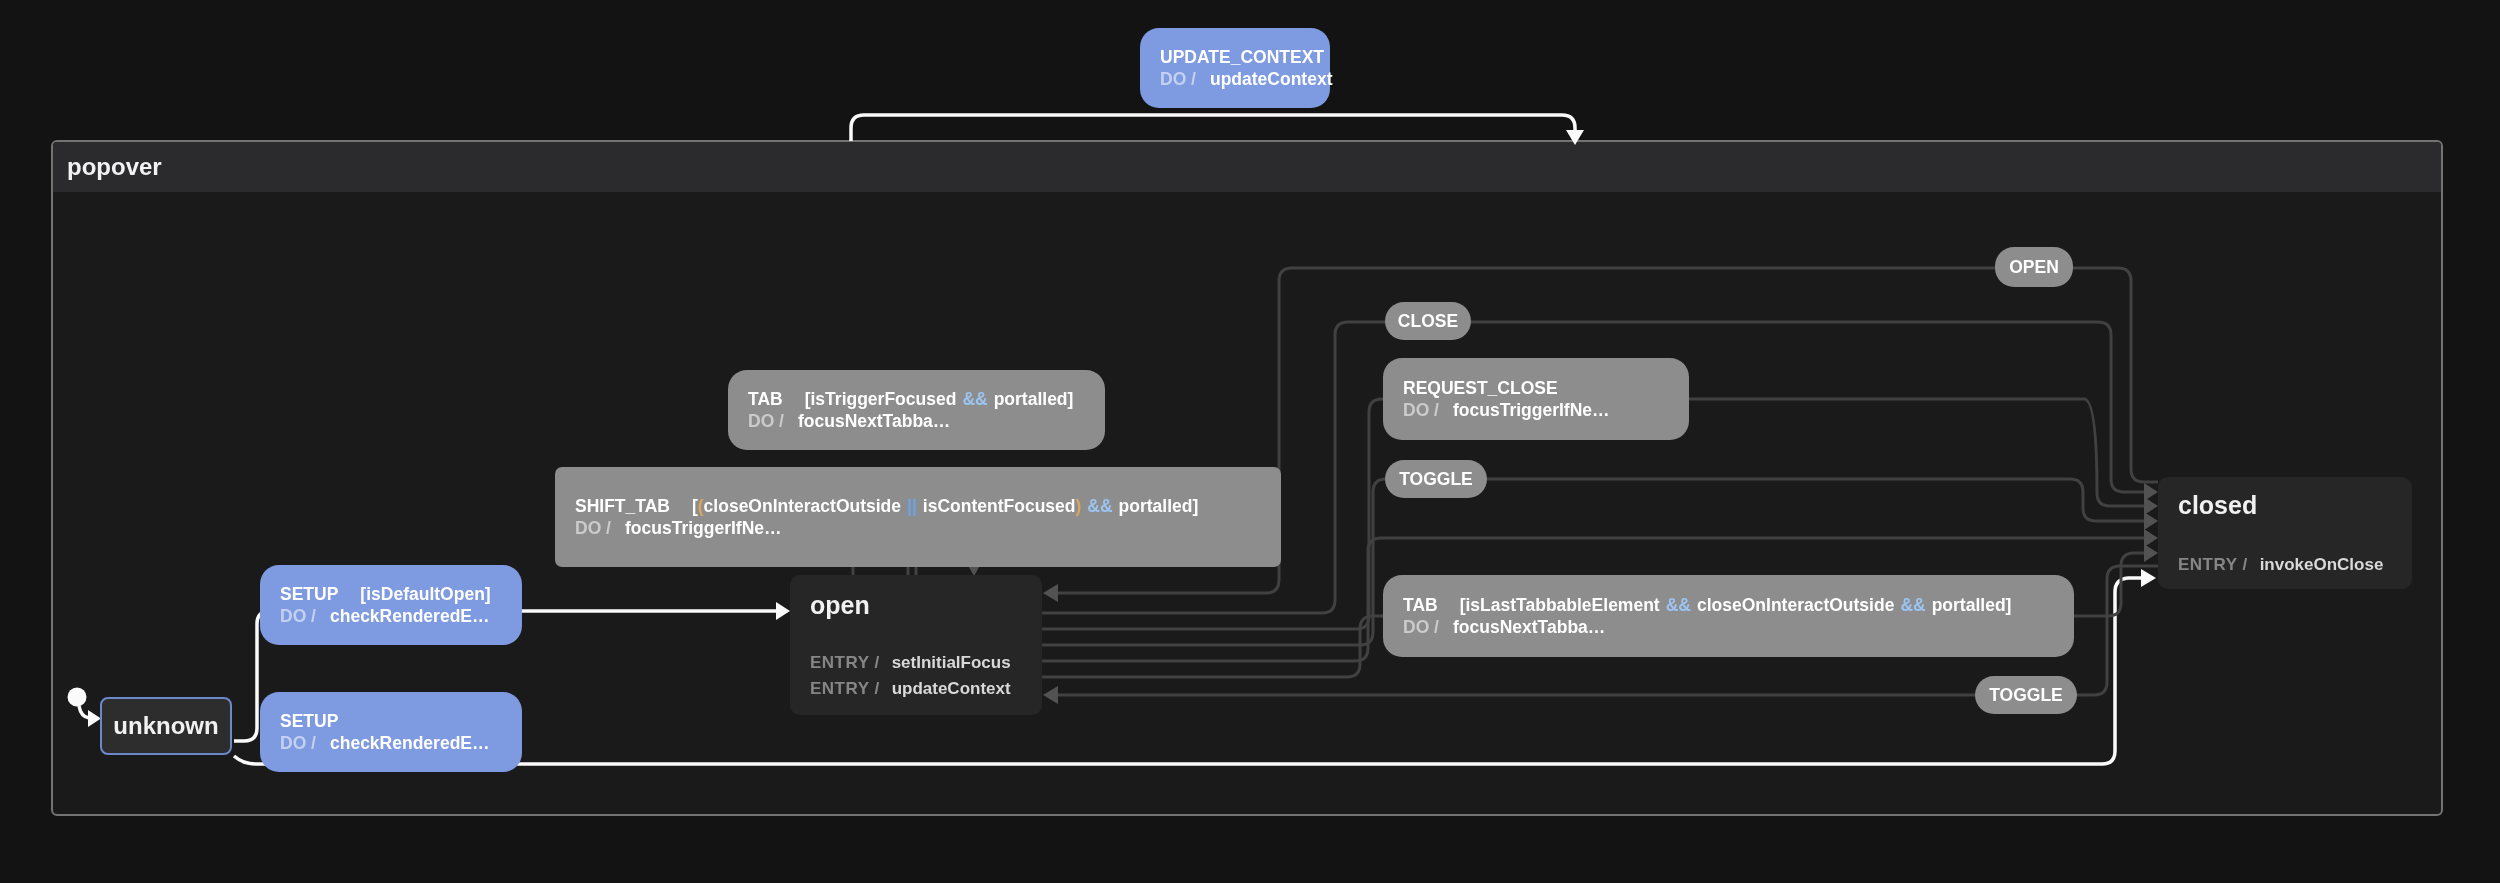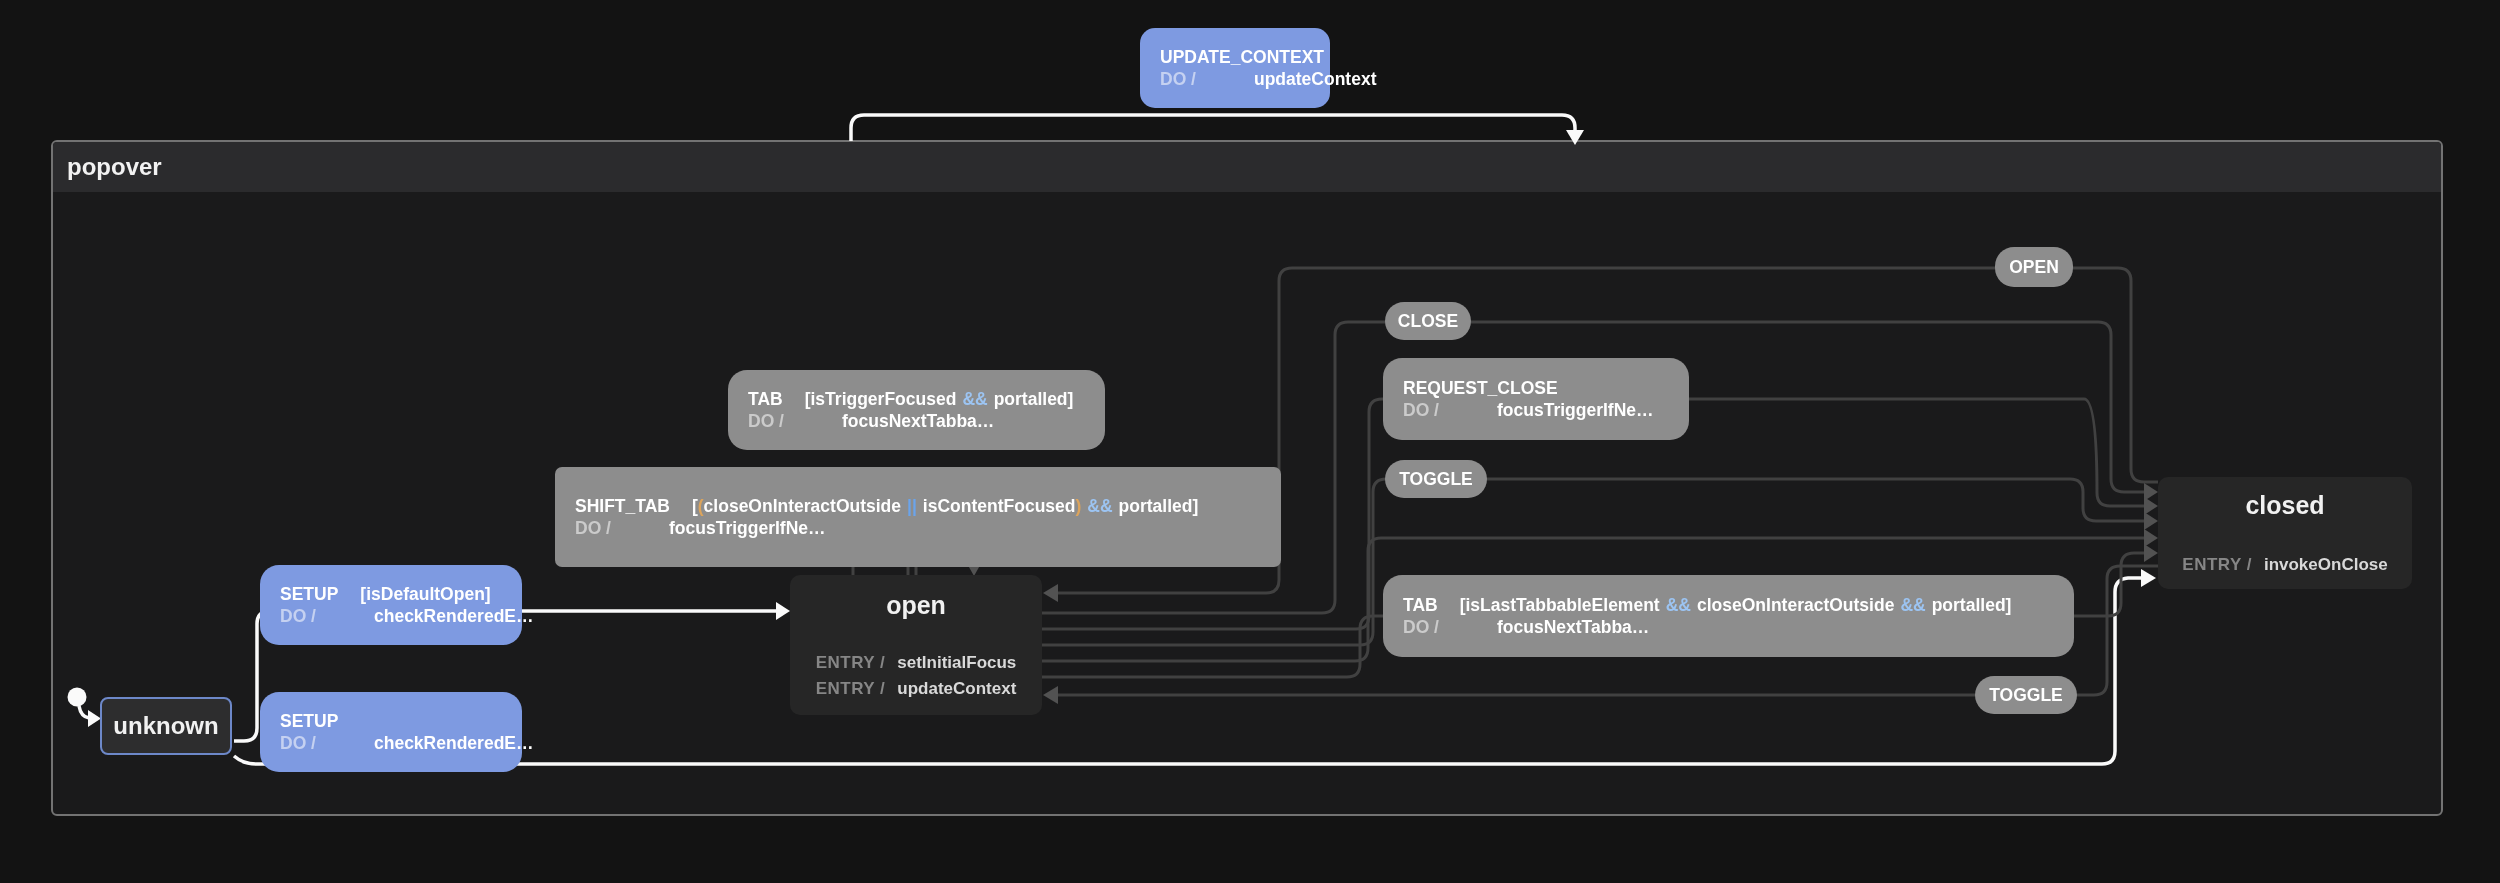--- a/index.html
+++ b/index.html
@@ -15,21 +15,21 @@
                     color:#f2f2f2; font-size:24px; font-weight:bold; }
 
   
   svg.edges { position:absolute; left:0; top:0; width:2500px; height:883px; }
   .gline { stroke:#414141; stroke-width:3; fill:none; }
   .wline { stroke:#fafafa; stroke-width:3.5; fill:none; }
   .garrow { fill:#525252; }
   .warrow { fill:#fafafa; }
 
   
-  .state { position:absolute; background:#262626; border-radius:10px; color:#ededed;text-align:center; }
+  .state { position:absolute; background:#262626; border-radius:10px; color:#ededed; }
   .state-title { font-size:25px; font-weight:bold; color:#f1f1f1; }
   .entry-row { font-size:17px; margin-top:6px; white-space:nowrap; }
   .entry-label { color:#868686; font-weight:bold; letter-spacing:.5px; }
   .entry-val { color:#d9d9d9; font-weight:bold; margin-left:12px; }
 
   .st-unknown { left:100px; top:697px; width:132px; height:58px; background:#2d2d2e;
                 border:2px solid #6d88c9; border-radius:8px;
                 display:flex; align-items:center; justify-content:center; }
   .st-unknown .state-title { font-size:24px; }
   .st-open { left:790px; top:575px; width:252px; height:140px; padding:16px 20px;
@@ -39,31 +39,31 @@
                display:flex; flex-direction:column; }
   .st-closed .entries { margin-top:auto; }
 
   
   .badge { position:absolute; border-radius:19px; color:#fff;
            display:flex; flex-direction:column; justify-content:center;
            padding:10px 20px; font-size:17.5px; font-weight:bold; }
   .badge.gray { background:#8d8d8d; }
   .badge.blue { background:#7e9ae1; }
   .badge .row { display:flex; align-items:center; white-space:nowrap; }
-  .badge .row + .row { margin-top:1px;gap:44px; }
+  .badge .row + .row { margin-top:1px; }
   .evt { font-weight:bold; }
   .guard { margin-left:22px; }
   .do-label { color:rgba(255,255,255,.55); font-weight:bold; }
   .action { margin-left:14px; font-weight:bold; }
   .op-and { color:#9cc4f2; margin:0 6px; }
   .op-or  { color:#6ba4ea; margin:0 6px; }
   .paren  { color:#dca45c; }
   .single { justify-content:center; align-items:center; flex-direction:row; }
 
-  .b-update   { left:1140px; top:28px;  width:190px; height:80px;border-radius:15px; }
+  .b-update   { left:1140px; top:28px;  width:190px; height:80px; }
   .b-setup1   { left:260px;  top:565px; width:262px; height:80px; }
   .b-setup2   { left:260px;  top:692px; width:262px; height:80px; }
   .b-tab1     { left:728px;  top:370px; width:377px; height:80px; }
   .b-shifttab { left:555px;  top:467px; width:726px; height:100px;border-radius:7px; }
   .b-open     { left:1995px; top:247px; width:78px;  height:40px; }
   .b-close    { left:1385px; top:302px; width:86px;  height:38px; }
   .b-reqclose { left:1383px; top:358px; width:306px; height:82px;text-align:right; }
   .b-toggle1  { left:1385px; top:460px; width:102px; height:38px; }
   .b-trigblur { left:1383px; top:518px; width:506px; height:40px; }
   .b-tab2     { left:1383px; top:575px; width:691px; height:82px; }

